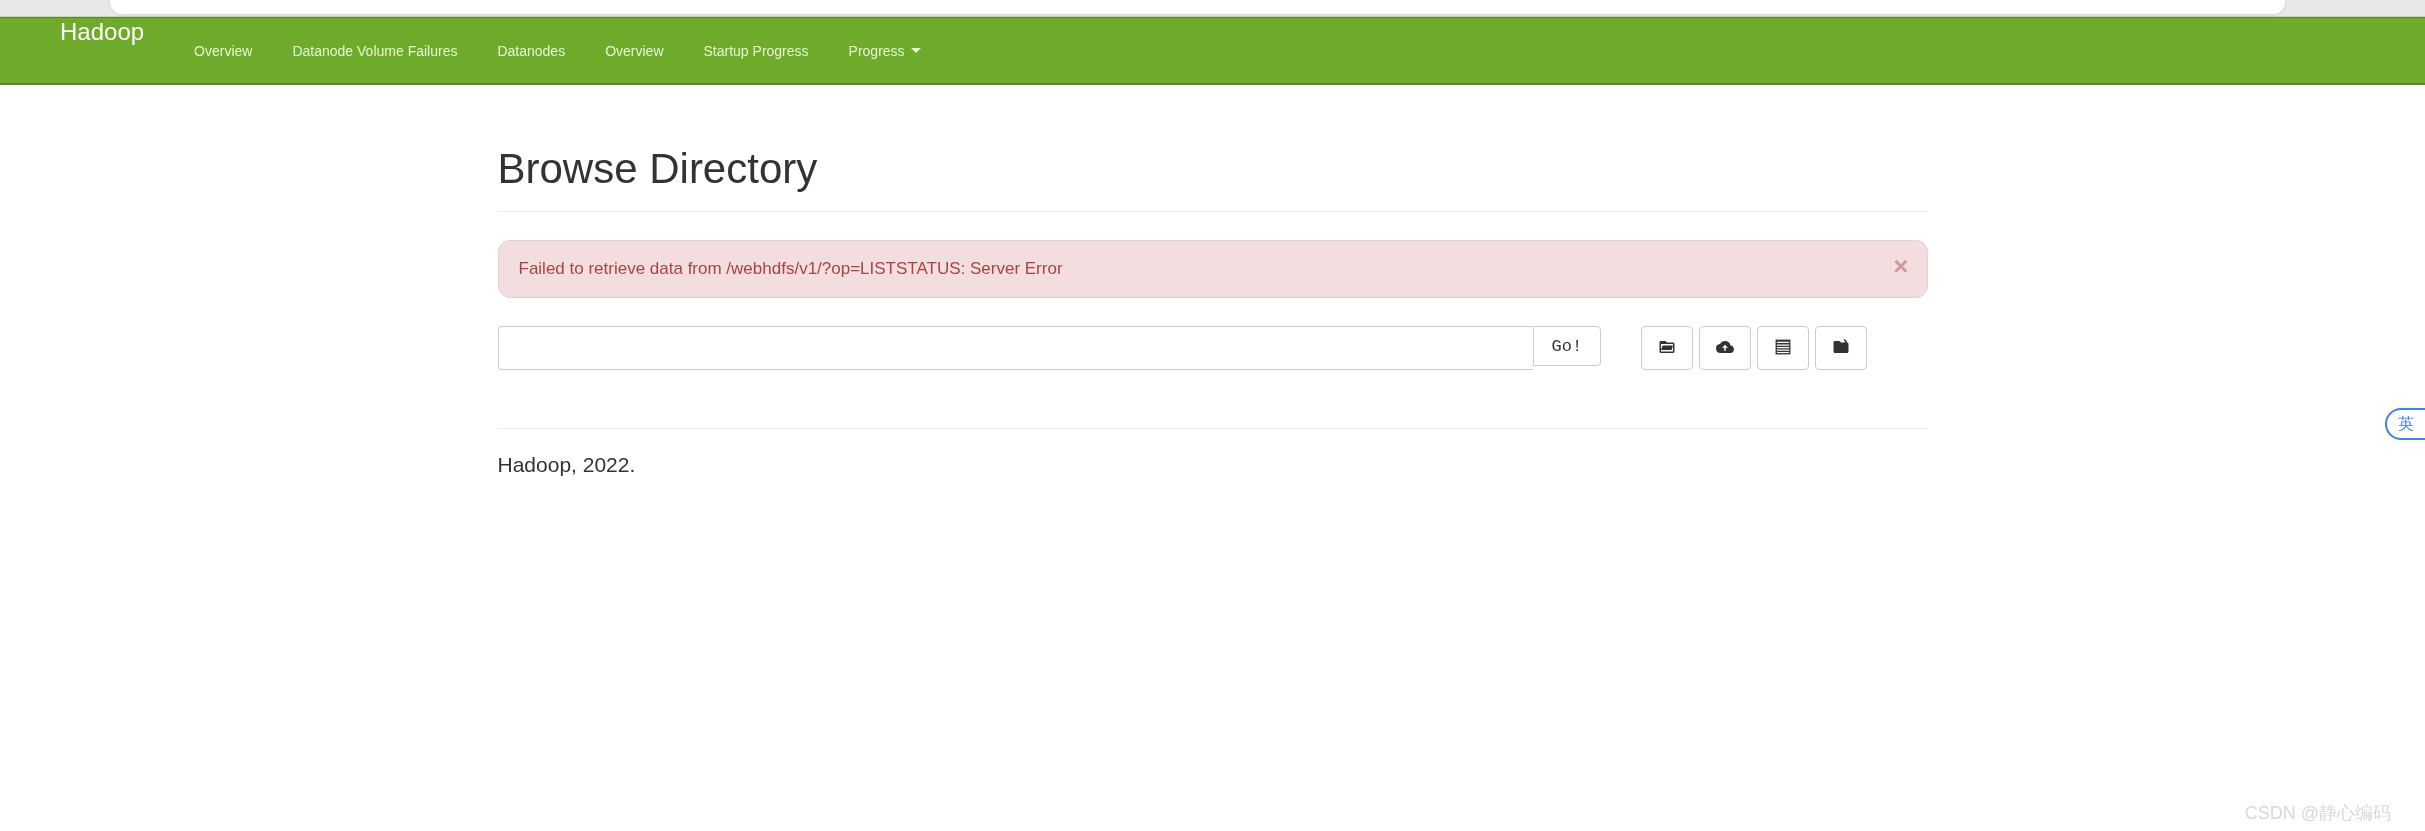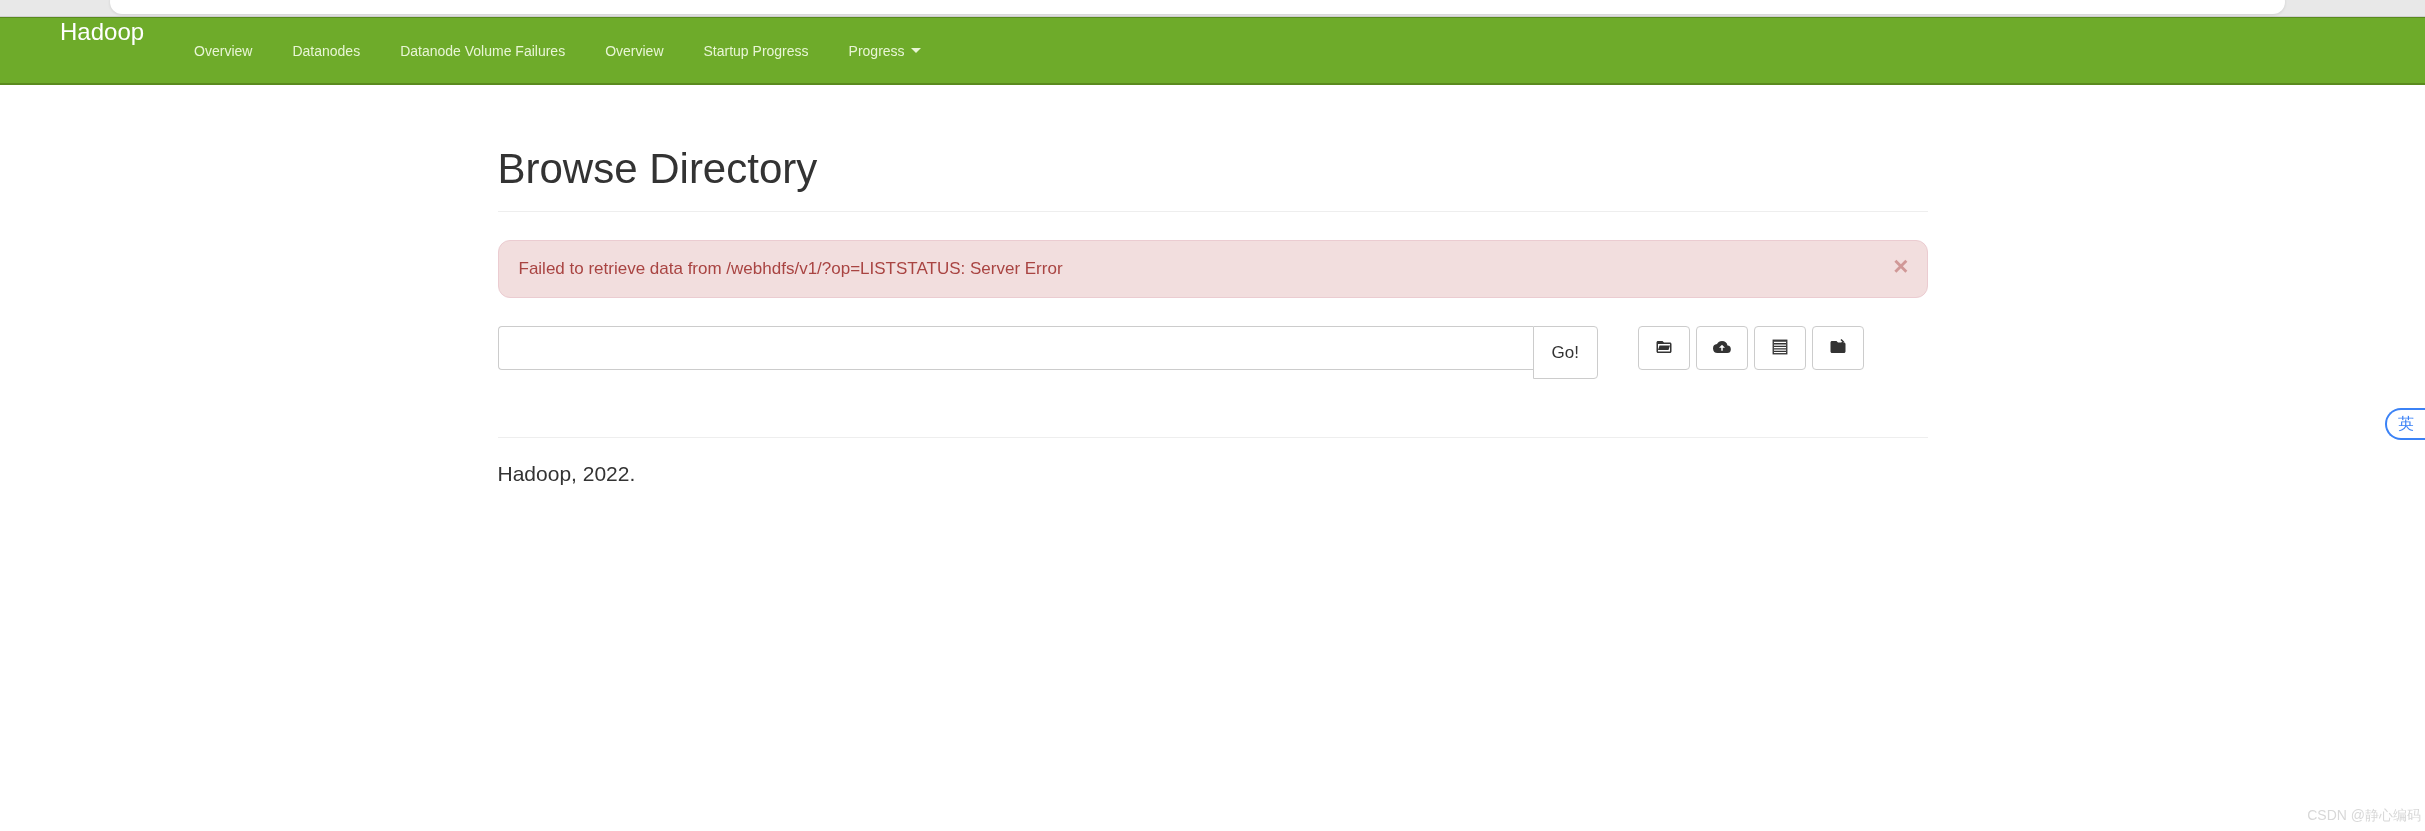--- a/index.html
+++ b/index.html
@@ -10,39 +10,39 @@
 .navbar-brand { color: #fff; font-size: 24px; margin-right: 30px; text-decoration: none; }
 .nav-item { color: #e8f5d5; font-size: 14px; padding: 0 20px; text-decoration: none; display: flex; align-items: center; height: 100%; }
 .caret { display: inline-block; width: 0; height: 0; margin-left: 6px; vertical-align: middle; border-top: 5px solid #e8f5d5; border-right: 5px solid transparent; border-left: 5px solid transparent; }
 .container { max-width: 1470px; margin: 0 auto; padding: 0 20px; }
 .page-header { margin-top: 60px; padding-bottom: 18px; border-bottom: 1px solid #eee; }
 .page-header h1 { font-size: 42px; font-weight: 400; color: #333; }
 .alert { margin-top: 28px; background: #f2dede; border: 1px solid #ebccd1; color: #a94442; border-radius: 12px; padding: 18px 20px; position: relative; font-size: 17px; }
 .alert .close { position: absolute; right: 18px; top: 12px; font-size: 26px; color: #a94442; opacity: 0.45; cursor: pointer; background: none; border: none; font-weight: bold; line-height: 1; }
 .input-row { margin-top: 28px; display: flex; align-items: stretch; gap: 0; }
 .path-input { flex: 0 0 1035px; height: 44px; border: 1px solid #ccc; border-right: none; border-radius: 4px 0 0 4px; padding: 0 14px; font-size: 16px; outline: none; }
-.go-btn { height: 53px; padding: 8px 18px; border: 1px solid #ccc; border-radius: 0 4px 4px 0; background: #fff; font-size: 17px; color: #333; cursor: pointer; }
+.go-btn { height: 40px; padding: 8px 18px; border: 1px solid #ccc; border-radius: 0 4px 4px 0; background: #fff; font-size: 17px; color: #333; cursor: pointer; font-family: Liberation Mono, monospace; }
 .spacer { width: 40px; }
 .icon-btn { width: 52px; height: 44px; border: 1px solid #ccc; border-radius: 4px; background: #fff; margin-right: 6px; display: flex; align-items: center; justify-content: center; cursor: pointer; color: #333; }
 .icon-btn svg { width: 18px; height: 18px; fill: #333; }
 .footer-hr { margin-top: 58px; border: none; border-top: 1px solid #eee; }
 .footer { margin-top: 24px; font-size: 21px; color: #333; }
 .lang-bubble { position: fixed; right: 0; top: 408px; width: 40px; height: 32px; background: #fff; border: 2px solid #3b82f6; border-right: none; border-radius: 16px 0 0 16px; display: flex; align-items: center; justify-content: center; color: #3b82f6; font-size: 16px; }
-.watermark { position: fixed; right: 4px; bottom: 6px; color: #d8d8d8; font-size: 14px; }
+.watermark { position: fixed; right: 34px; bottom: 6px; color: #d8d8d8; font-size: 18px; }
 </style>
 </head>
 <body>
 
 <div class="url-bar-area"></div>
 
 <nav class="navbar">
   <a class="navbar-brand">Hadoop</a>
   <a class="nav-item">Overview</a>
+  <a class="nav-item">Datanode Volume Failures</a>
   <a class="nav-item">Datanodes</a>
-  <a class="nav-item">Datanode Volume Failures</a>
   <a class="nav-item">Overview</a>
   <a class="nav-item">Startup Progress</a>
   <a class="nav-item">
     <span>Progress</span>
     <span class="caret"></span>
   </a>
 </nav>
 
 <div class="container">
   <div class="page-header">

